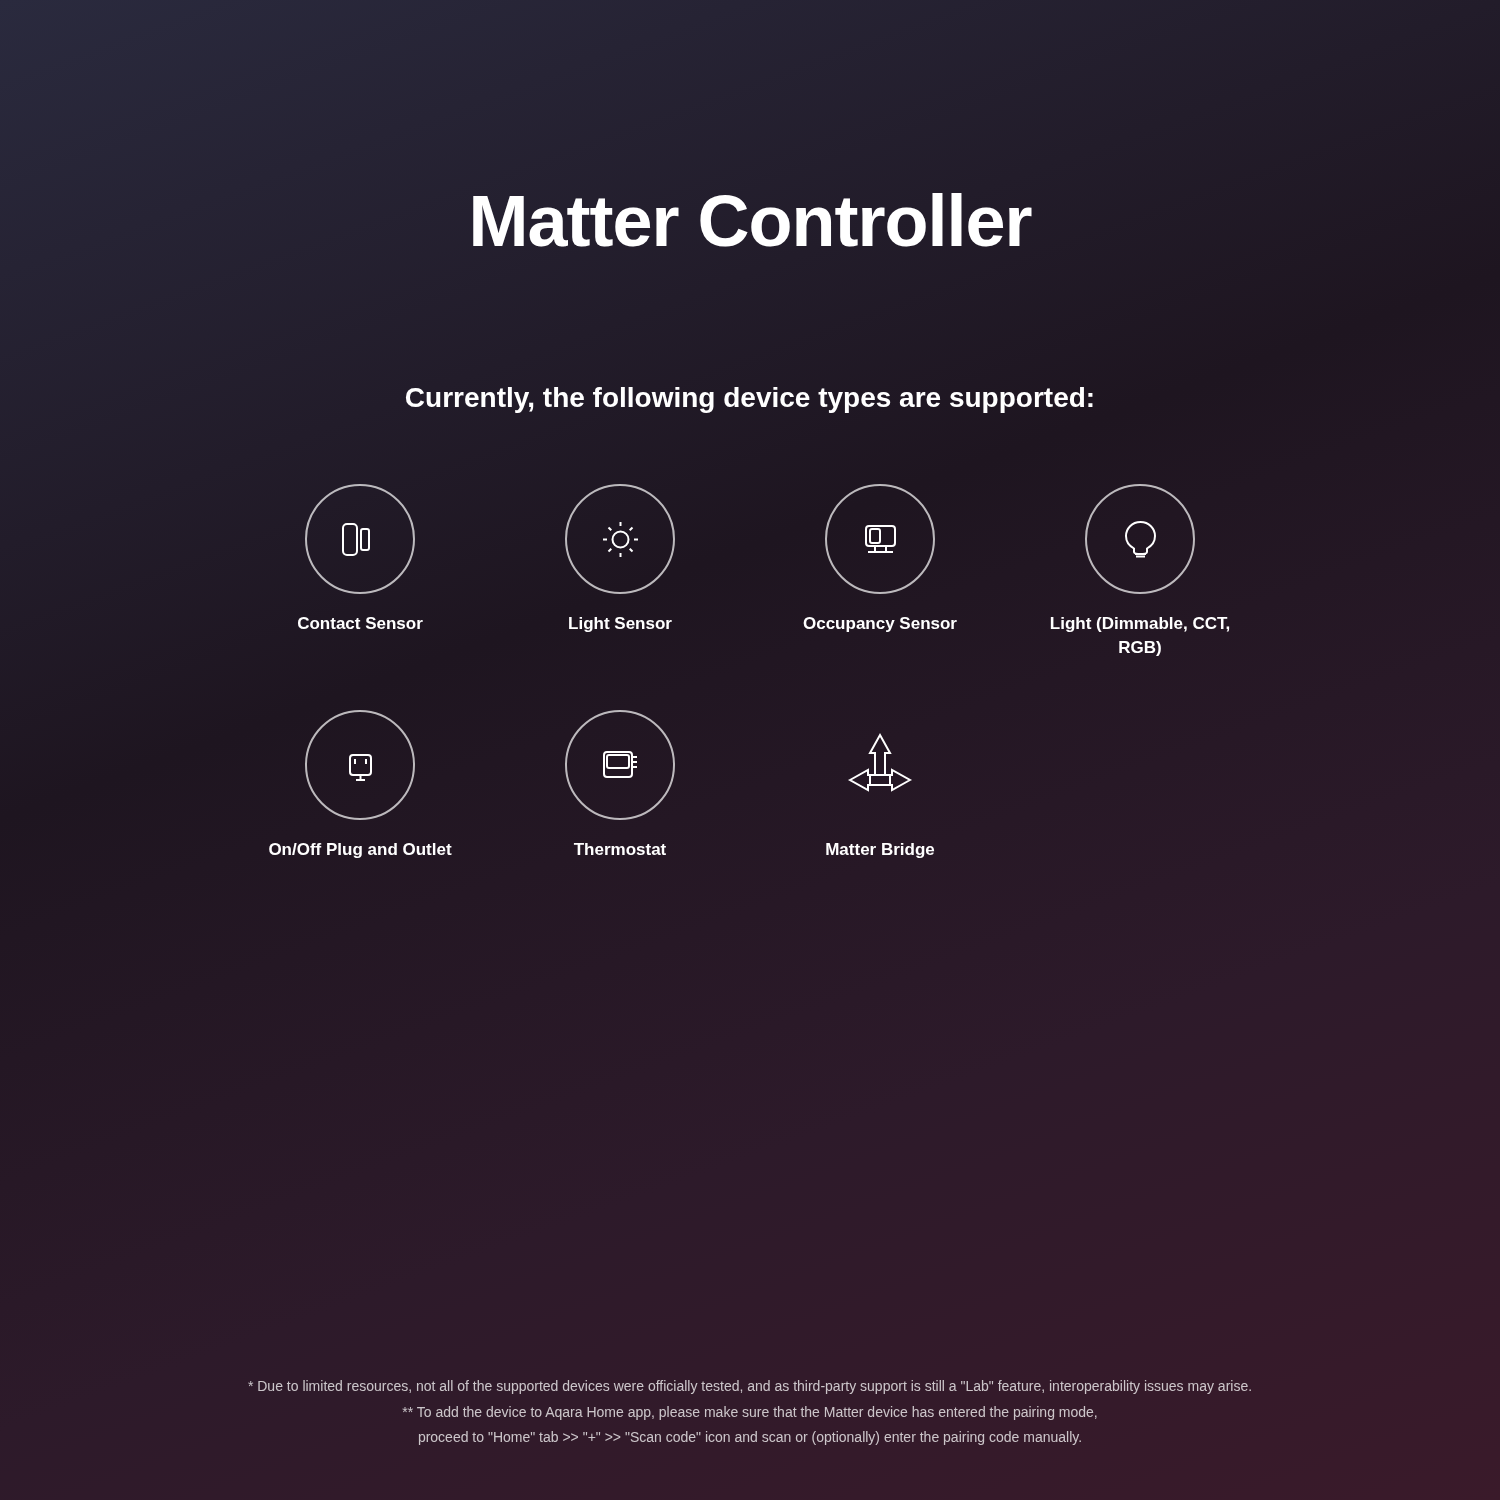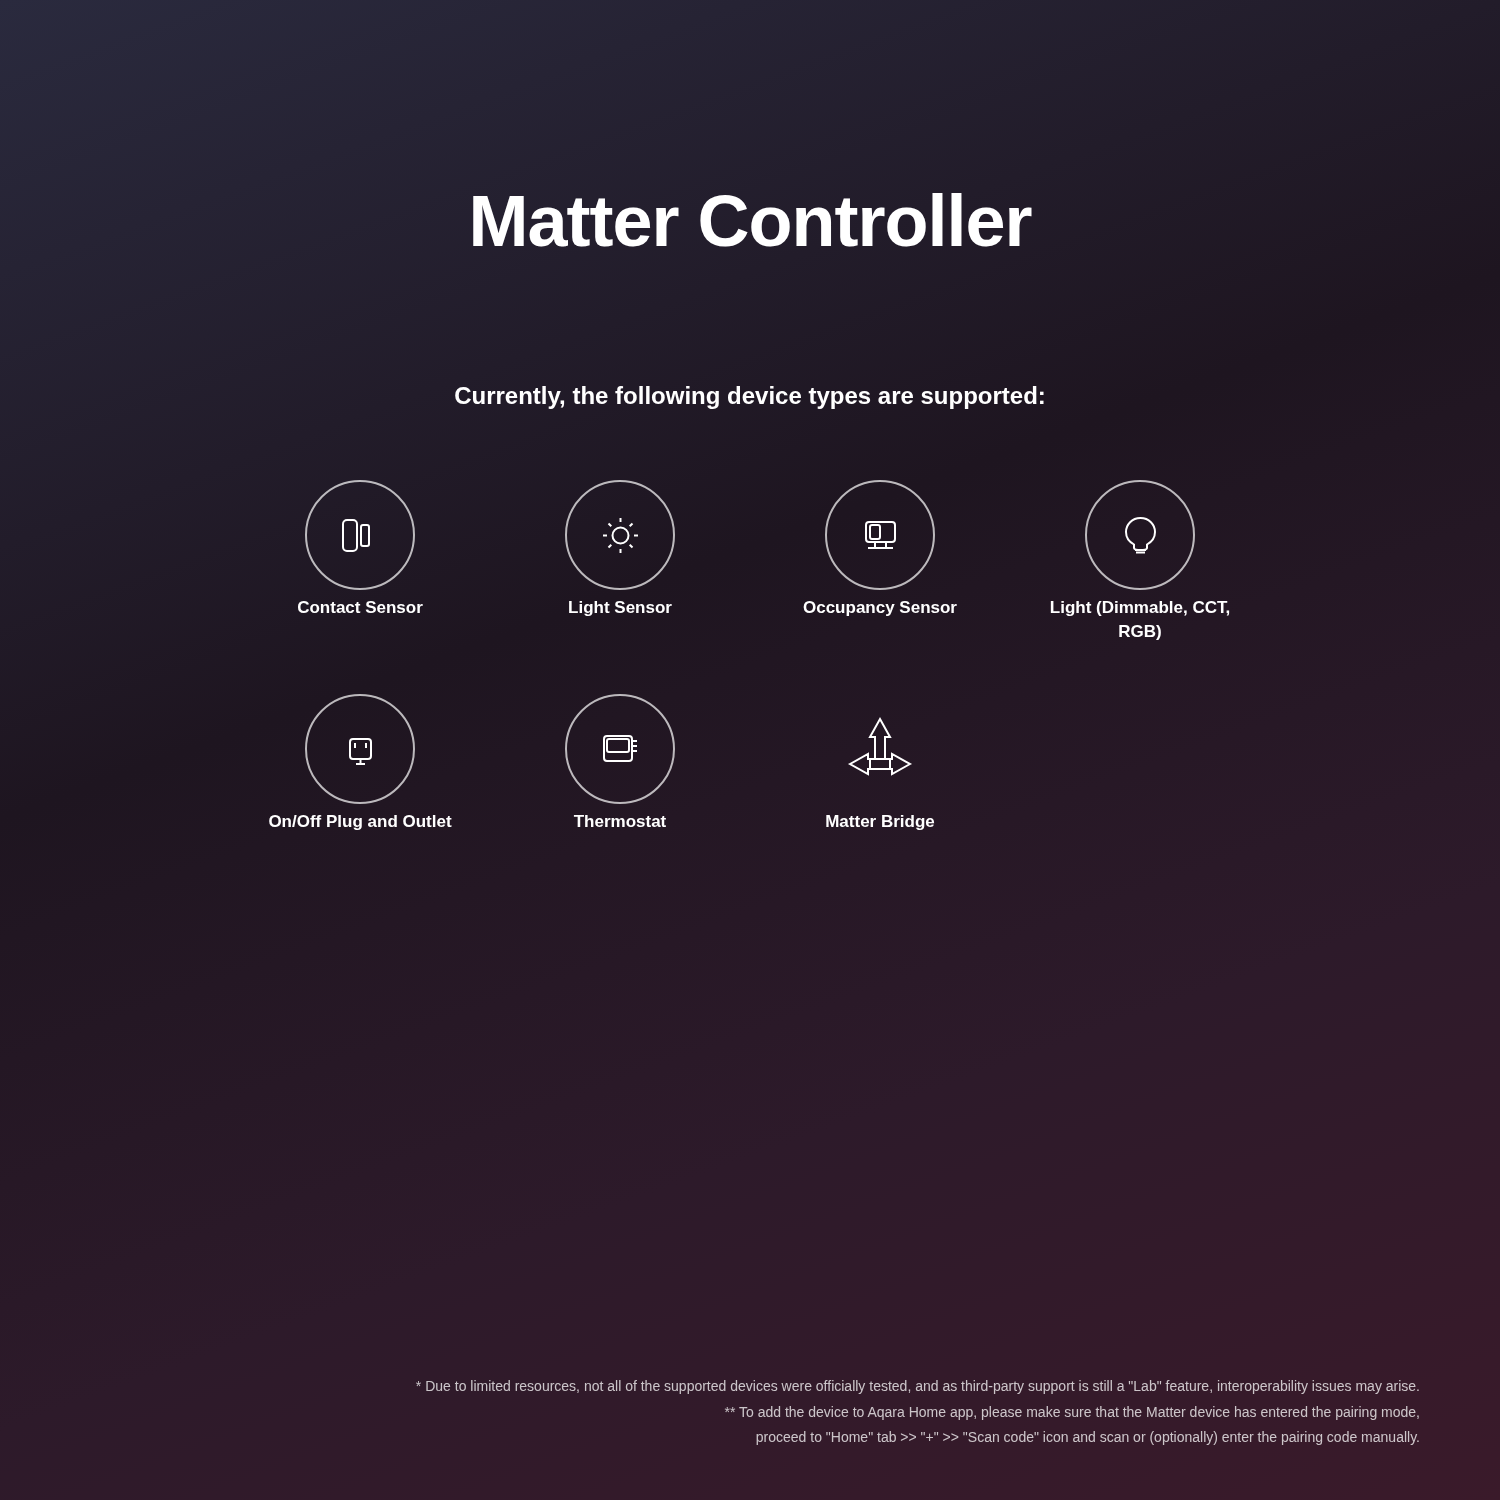--- a/index.html
+++ b/index.html
@@ -21,39 +21,39 @@
     .page-title {
       font-size: 72px;
       font-weight: 900;
       text-align: center;
       margin-top: 180px;
       margin-bottom: 120px;
       letter-spacing: -1px;
     }
 
     .subtitle {
-      font-size: 24px;
+      font-size: 28px;
       font-weight: 700;
       text-align: center;
       margin-bottom: 70px;
     }
 
     .devices-grid {
       display: grid;
       grid-template-columns: repeat(4, 200px);
       gap: 50px 60px;
       justify-content: center;
       align-items: start;
     }
 
     .device-item {
       display: flex;
       flex-direction: column;
       align-items: center;
-      gap: 6px;
+      gap: 18px;
     }
 
     .device-icon-circle {
       width: 110px;
       height: 110px;
       border-radius: 50%;
       border: 2px solid rgba(255, 255, 255, 0.7);
       display: flex;
       align-items: center;
       justify-content: center;
@@ -73,21 +73,21 @@
       display: flex;
       align-items: center;
       justify-content: center;
     }
 
     .footnotes {
       position: absolute;
       bottom: 50px;
       left: 0;
       right: 0;
-      text-align: right;
+      text-align: center;
       font-size: 14px;
       color: rgba(255,255,255,0.75);
       line-height: 1.8;
       padding: 0 80px;
     }
 
     
     svg {
       fill: none;
       stroke: white;

